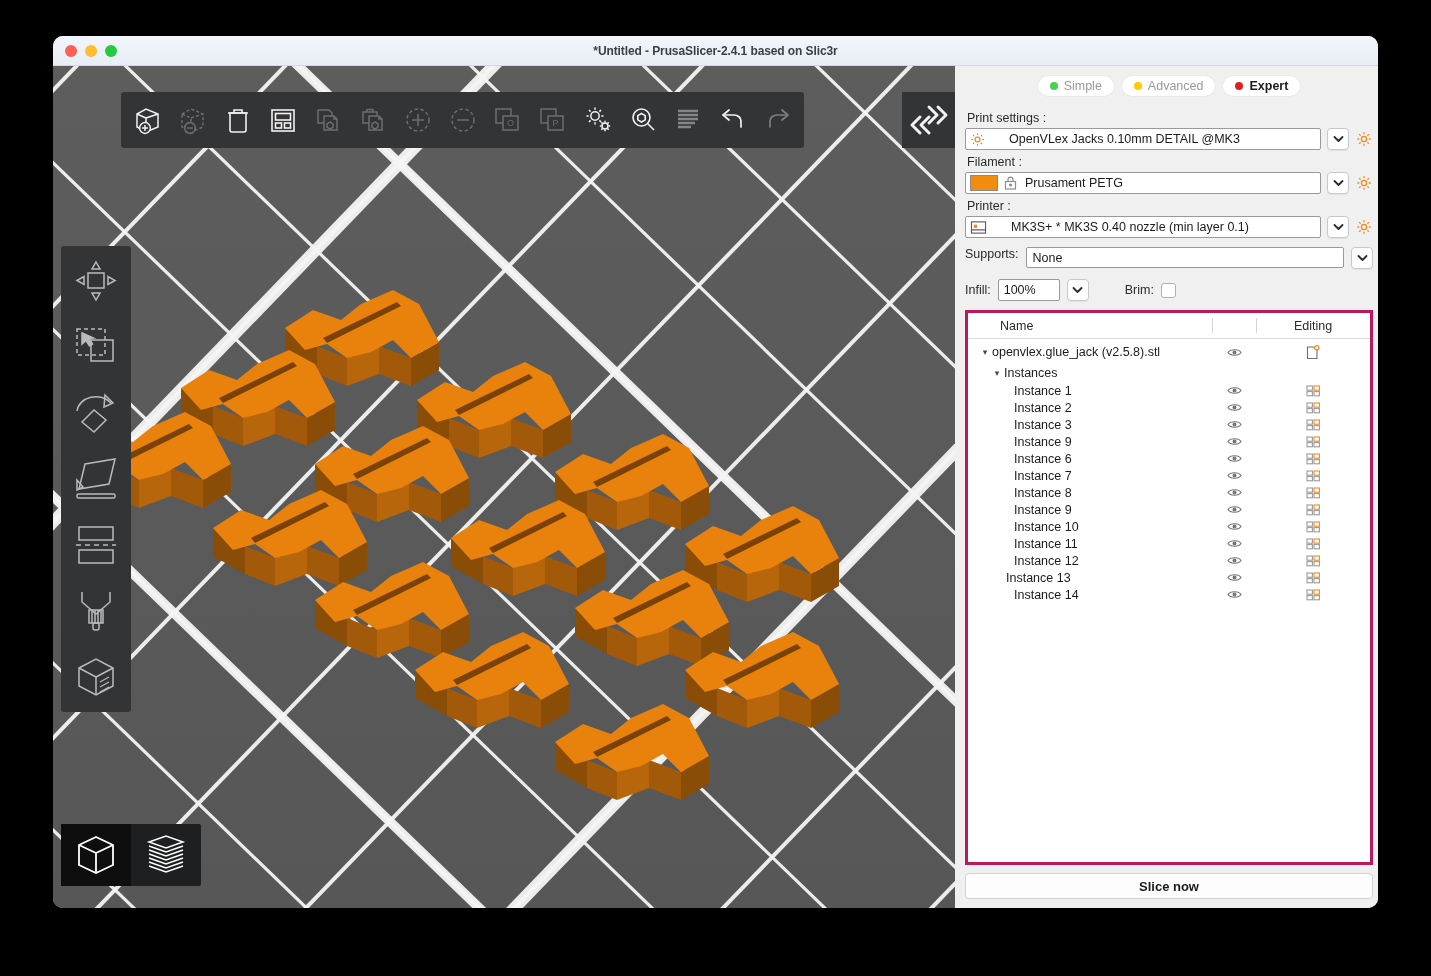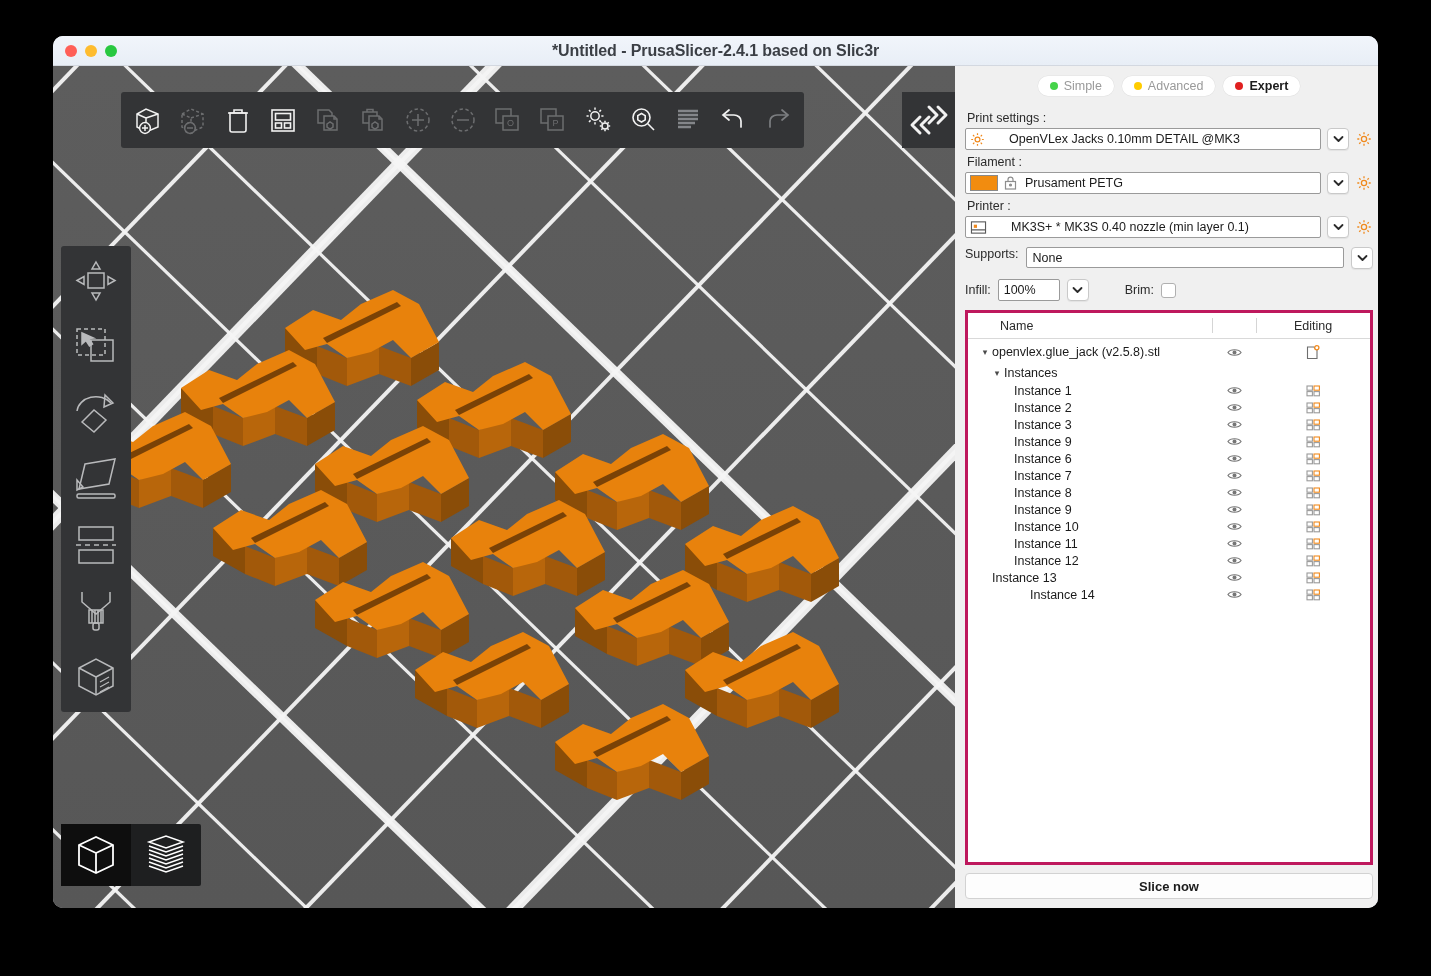--- a/index.html
+++ b/index.html
@@ -33,21 +33,21 @@
     display: flex; align-items: center;
   }
   .lights { display:flex; gap:8px; padding-left: 12px; }
   .light { width: 12px; height: 12px; border-radius: 50%; }
   .l-close { background:#ff5f57; }
   .l-min   { background:#febc2e; }
   .l-max   { background:#28c840; }
   .title {
     position:absolute; left:0; right:0; top:0; height:30px;
     display:flex; align-items:center; justify-content:center;
-    font-size: 16px; font-weight: 700; color:#3b3f45;
+    font-size: 12px; font-weight: 700; color:#3b3f45;
     letter-spacing: -0.1px;
     pointer-events:none;
   }
 
   .body { position:absolute; left:0; top:30px; right:0; bottom:0; display:flex; }
 
   
   .viewport {
     position: relative;
     width: 902px; height: 842px;
@@ -887,40 +887,40 @@
     <span class="edit">
       <svg width="15" height="12" viewBox="0 0 15 12" fill="none" stroke-width="1.1">
         <rect x="1" y="1" width="5.4" height="4.2" stroke="#9a9a9a"></rect>
         <rect x="8" y="1" width="5.4" height="4.2" stroke="#f08a1e"></rect>
         <rect x="1" y="6.6" width="5.4" height="4.2" stroke="#9a9a9a"></rect>
         <rect x="8" y="6.6" width="5.4" height="4.2" stroke="#9a9a9a"></rect>
       </svg>
     </span>
   </div>
                 <div class="ol-row">
-    <span class="nm" style="padding-left:24px">
+    <span class="nm" style="padding-left:38px">
       <span class="inst-label">Instance 13</span>
     </span>
     <span class="eye">
       <svg width="15" height="11" viewBox="0 0 16 11" fill="none" stroke="#767676" stroke-width="1.2">
         <path d="M1 5.5 C3.4 1.6, 12.6 1.6, 15 5.5 C12.6 9.4, 3.4 9.4, 1 5.5 Z"></path>
         <circle cx="8" cy="5.5" r="2.1" fill="#767676" stroke="none"></circle>
       </svg>
     </span>
     <span class="edit">
       <svg width="15" height="12" viewBox="0 0 15 12" fill="none" stroke-width="1.1">
         <rect x="1" y="1" width="5.4" height="4.2" stroke="#9a9a9a"></rect>
         <rect x="8" y="1" width="5.4" height="4.2" stroke="#f08a1e"></rect>
         <rect x="1" y="6.6" width="5.4" height="4.2" stroke="#9a9a9a"></rect>
         <rect x="8" y="6.6" width="5.4" height="4.2" stroke="#9a9a9a"></rect>
       </svg>
     </span>
   </div>
                 <div class="ol-row">
-    <span class="nm" style="padding-left:62px">
+    <span class="nm" style="padding-left:46px">
       <span class="inst-label">Instance 14</span>
     </span>
     <span class="eye">
       <svg width="15" height="11" viewBox="0 0 16 11" fill="none" stroke="#767676" stroke-width="1.2">
         <path d="M1 5.5 C3.4 1.6, 12.6 1.6, 15 5.5 C12.6 9.4, 3.4 9.4, 1 5.5 Z"></path>
         <circle cx="8" cy="5.5" r="2.1" fill="#767676" stroke="none"></circle>
       </svg>
     </span>
     <span class="edit">
       <svg width="15" height="12" viewBox="0 0 15 12" fill="none" stroke-width="1.1">

